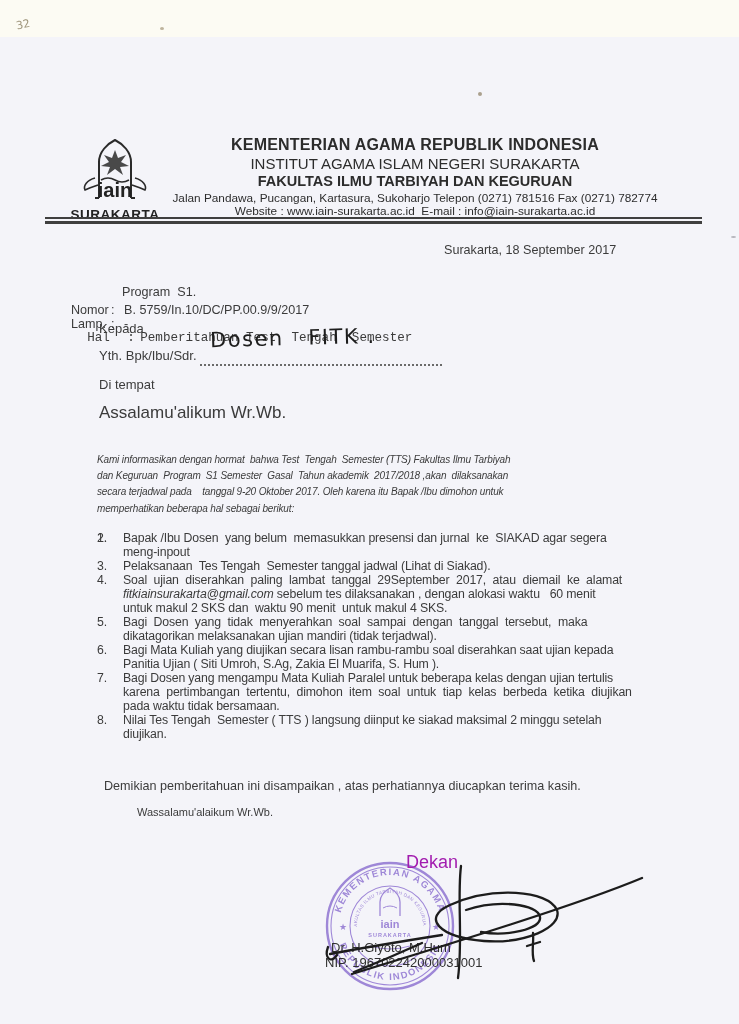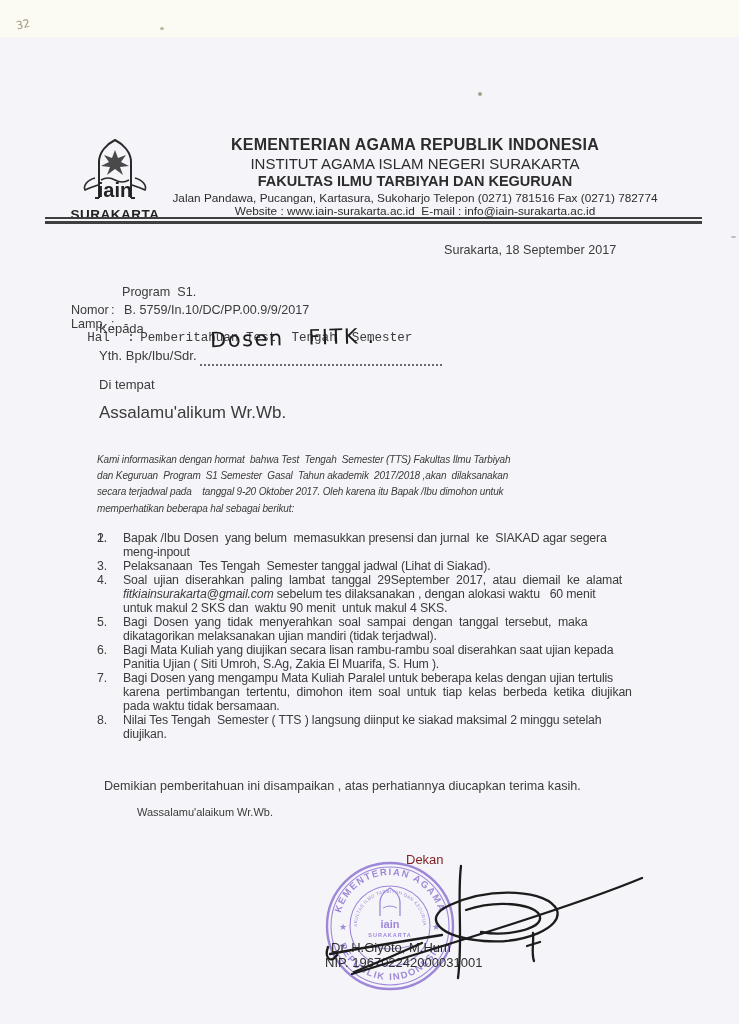--- a/index.html
+++ b/index.html
@@ -47,21 +47,21 @@
   .pre{white-space:pre;}
   .intro{position:absolute;left:97px;top:452px;font-size:10px;line-height:16.2px;letter-spacing:-.15px;font-style:italic;}
   .list{position:absolute;left:97px;top:531px;width:620px;font-size:12.3px;line-height:14px;letter-spacing:-.15px;}
   .li{position:relative;padding-left:26px;}
   .li .num{position:absolute;left:0;top:0;}
   .li .txt{display:inline-block;vertical-align:top;}
   .em{font-style:italic;}
   .closing1{position:absolute;left:104px;top:779px;font-size:12.6px;}
   .closing2{position:absolute;left:97px;top:806px;font-size:11px;margin-left:40px;}
   
-  .dekan{position:absolute;left:406px;top:852px;font-size:13px;color:#7f1d1d;z-index:6;}
+  .dekan{position:absolute;left:406px;top:852px;font-size:18px;color:#a21caf;z-index:6;}
   .sig-name{position:absolute;left:331px;top:940px;font-size:13px;color:#2f2f2f;z-index:6;}
   .sig-nip{position:absolute;left:325px;top:955px;font-size:13px;color:#2f2f2f;z-index:6;}
   .stamp{position:absolute;left:322px;top:858px;z-index:5;opacity:.82;}
   .sig-svg{position:absolute;left:300px;top:848px;z-index:7;}
 </style>
 </head>
 <body>
 
 <div class="page">
 

